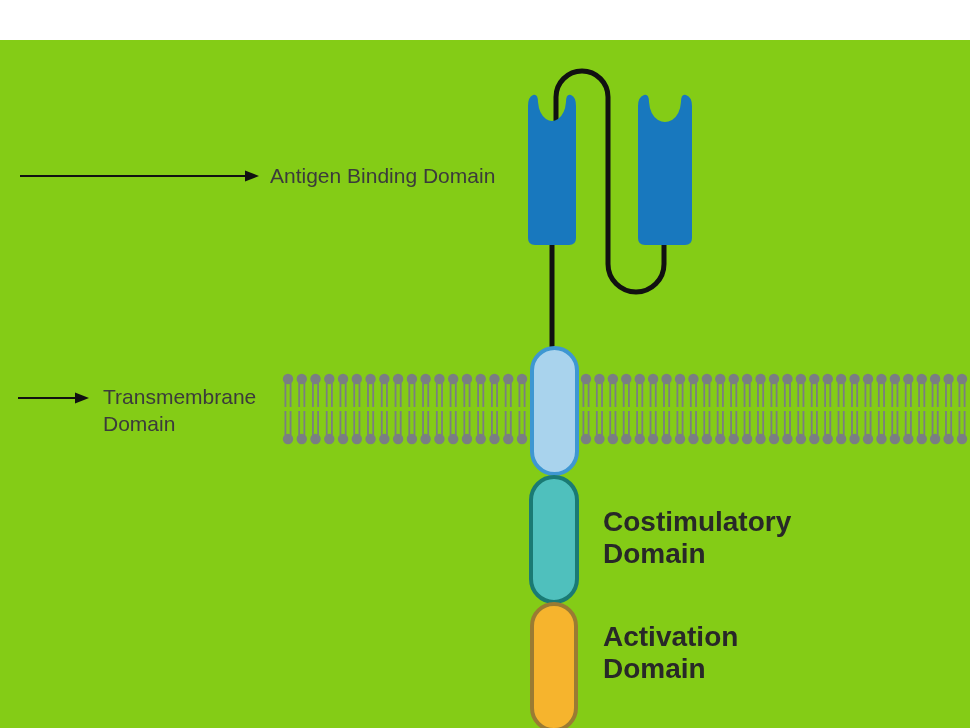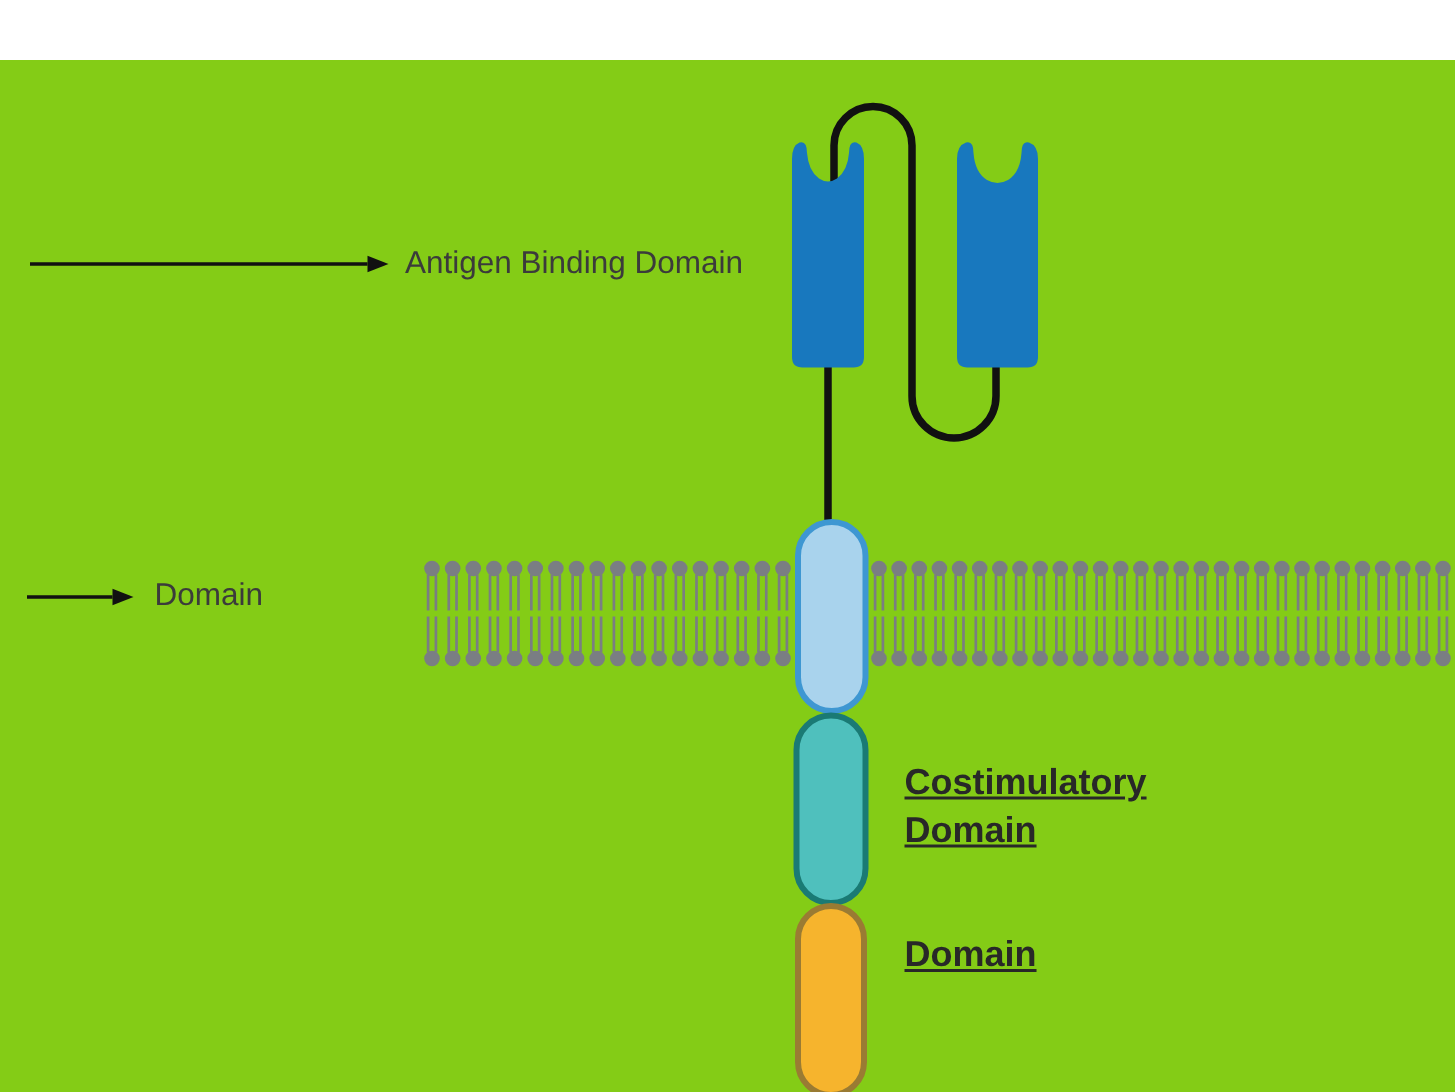--- a/index.html
+++ b/index.html
@@ -27,24 +27,23 @@
     position: absolute;
     color: #3B3B3B;
     font-size: 21px;
     line-height: 27px;
     white-space: nowrap;
   }
   .label-bold {
     position: absolute;
     color: #282828;
     font-weight: bold;
-    font-size: 24px;
+    font-size: 28px;
     line-height: 32px;
     white-space: nowrap;
-    text-decoration: underline;
   }
   #antigen-label { left: 270px; top: 122px; }
   #tm-label      { left: 103px; top: 343px; }
   #costim-label  { left: 603px; top: 466px; }
   #tcell-label   { left: 603px; top: 581px; }
   .linker {
     fill: none;
     stroke: #111111;
     stroke-width: 5;
     stroke-linecap: round;
@@ -376,25 +375,27 @@
     <rect x="532" y="308" width="45" height="126" rx="22.5" ry="22.5" stroke-width="4" fill="#A9D3ED" stroke="#3E97D2"></rect>
 
     <rect x="531" y="437" width="46" height="125" rx="23" ry="23" stroke-width="4" fill="#4FC0BD" stroke="#1A7A74"></rect>
 
     <rect x="532" y="564" width="44" height="126" rx="22" ry="22" stroke-width="4" fill="#F6B42D" stroke="#9A7B33"></rect>
   </svg>
 
   <div id="antigen-label" class="label">Antigen Binding Domain</div>
 
   <div id="tm-label" class="label">
+    <div>Transmembrane</div>
     <div>Domain</div>
   </div>
 
   <div id="costim-label" class="label-bold">
     <div>Costimulatory</div>
     <div>Domain</div>
   </div>
 
   <div id="tcell-label" class="label-bold">
+    <div>Activation</div>
     <div>Domain</div>
   </div>
 
 </div>
 
 </body></html>

